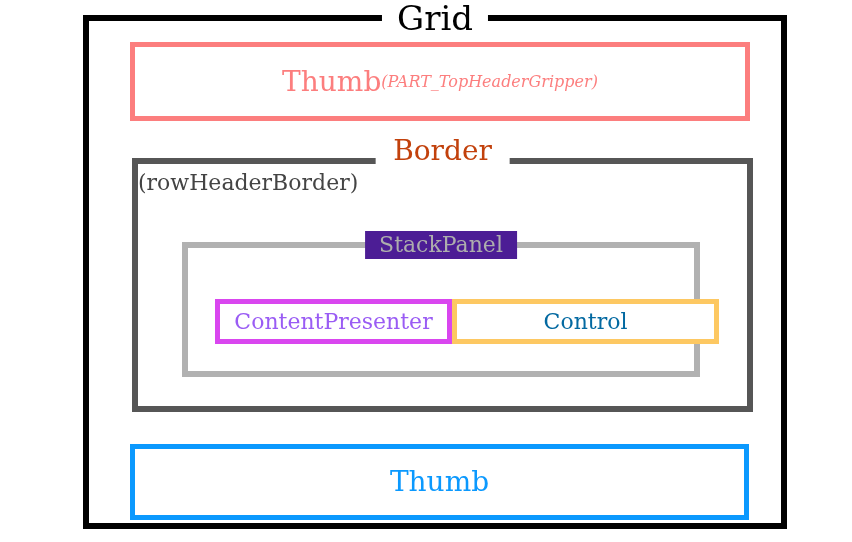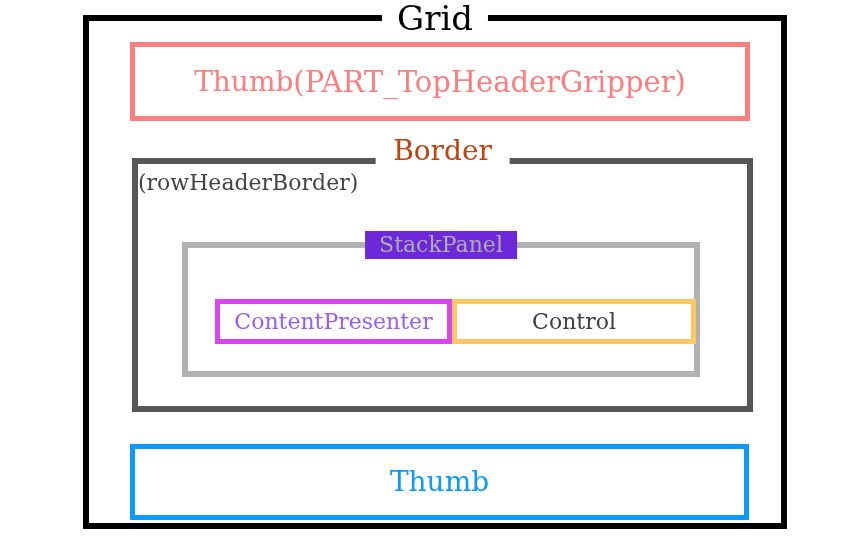--- a/index.html
+++ b/index.html
@@ -37,44 +37,44 @@
   }
   .border-subtitle {
     position: absolute; left: 0; right: 0; top: 5px;
     text-align: left; font-size: 22px; line-height: 28px; color: #444444;
   }
 
   
   .stack-box  { left: 160px; top: 236px; width: 518px; height: 135px; border: 6px solid #b1b1b1; }
   .stack-title {
     position: absolute; left: 50%; top: -17px; transform: translateX(-50%);
-    background: #6d28d9; padding: 0 14px; white-space: nowrap;
+    background: #4c1d95; padding: 0 14px; white-space: nowrap;
     font-size: 22px; line-height: 28px; color: #adadad;
   }
 
   
   .leaf {
     position: absolute; box-sizing: border-box; background: #ffffff;
     display: flex; align-items: center; justify-content: center;
     font-size: 22px;
   }
   .content-presenter { left: 193px; top: 293px; width: 237px; height: 45px; border: 5px solid #d946ef; color: #9a5cf4; }
-  .control-box       { left: 430px; top: 293px; width: 244px; height: 45px; border: 5px solid #fdc862; color: #404040; }
+  .control-box       { left: 430px; top: 293px; width: 267px; height: 45px; border: 5px solid #fdc862; color: #0369a1; }
 
   
   .thumb-bottom { left: 108px; top: 438px; width: 619px; height: 76px; border: 5px solid #0b99fe; color: #0b99fe; }
 
   
   .two-line {
     display: flex; flex-direction: row;
     align-items: center; justify-content: center;
     width: 100%; height: 100%;
   }
   .line-main { font-size: 28px; line-height: 34px; }
-  .line-sub  { font-size: 29px; line-height: 28px; }
+  .line-sub  { font-size: 16px; line-height: 28px; font-style: italic; }
 </style>
 </head>
 <body>
 
 <div id="canvas">
 
   <div class="box grid-box">
     <div class="grid-title">Grid</div>
 
     <div class="box thumb-top" style="left:41px; top:21px;">

